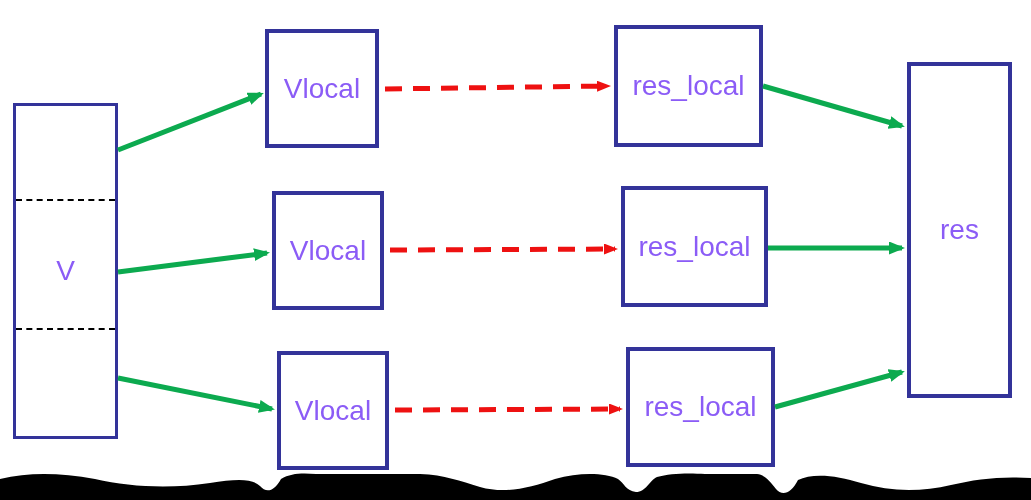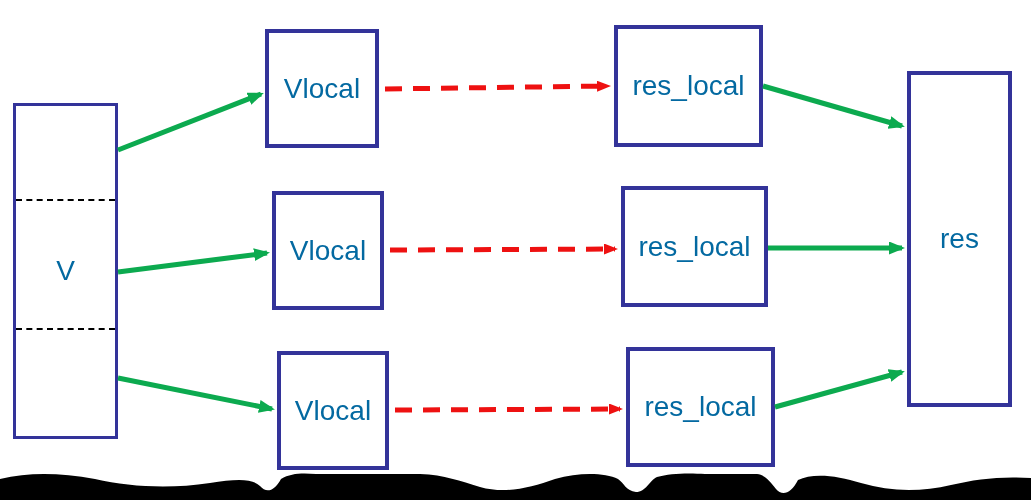--- a/index.html
+++ b/index.html
@@ -15,24 +15,24 @@
   .node {
     position: absolute;
     box-sizing: border-box;
     background: #ffffff;
     border: 4px solid #333399;
     display: flex;
     align-items: center;
     justify-content: center;
     font-size: 28px;
     line-height: 1;
-    color: #0369a1;
+    color: #8b5cf6;
   }
   #node-v    { left: 13px;  top: 103px; width: 105px; height: 336px; border-width: 3px; }
-  #node-res  { left: 907px; top: 71px;  width: 105px; height: 336px; }
+  #node-res  { left: 907px; top: 62px;  width: 105px; height: 336px; }
   #node-vlocal-1 { left: 265px; top: 29px;  width: 114px; height: 119px; }
   #node-vlocal-2 { left: 272px; top: 191px; width: 112px; height: 119px; }
   #node-vlocal-3 { left: 277px; top: 351px; width: 112px; height: 119px; }
   #node-res-local-1 { left: 614px; top: 25px;  width: 149px; height: 122px; }
   #node-res-local-2 { left: 621px; top: 186px; width: 147px; height: 121px; }
   #node-res-local-3 { left: 626px; top: 347px; width: 149px; height: 120px; }
   .partition {
     position: absolute;
     left: 0;
     width: 100%;

